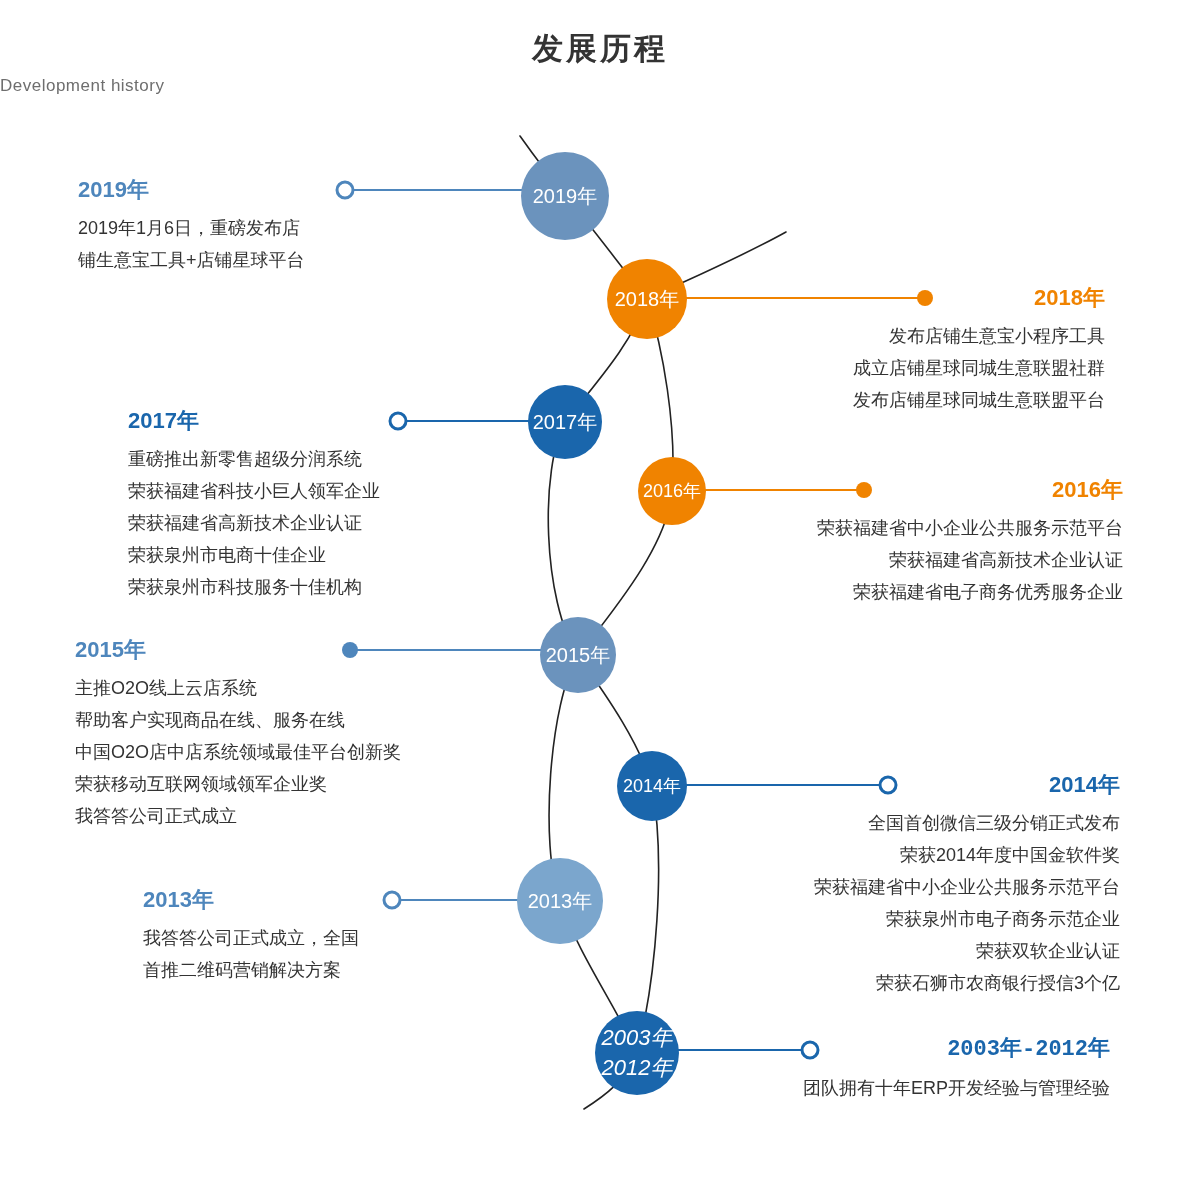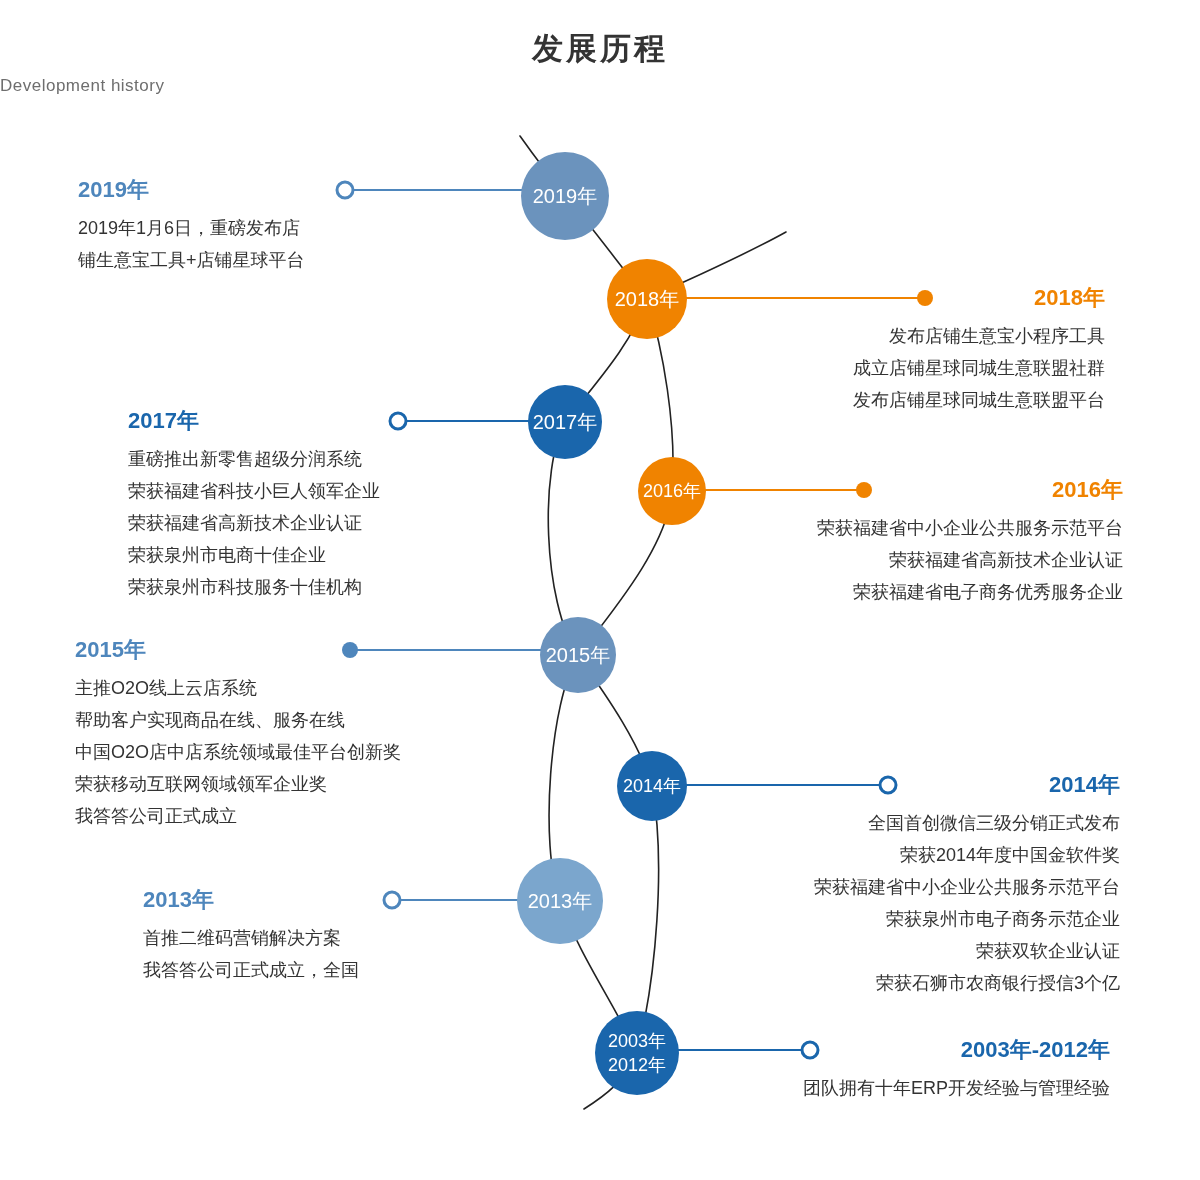--- a/index.html
+++ b/index.html
@@ -41,21 +41,21 @@
     border-radius: 50%;
     color: #ffffff;
     display: flex;
     align-items: center;
     justify-content: center;
     font-size: 20px;
     font-weight: 500;
     text-align: center;
   }
   .node.small { font-size: 18px; }
-  .node.two-line { flex-direction: column; line-height: 1.35; font-size: 18px; }
+  .node.two-line { flex-direction: column; line-height: 1.35; font-size: 22px; font-style: italic; }
   #n2019 { left: 521px; top: 152px; width: 88px; height: 88px; }
   #n2018 { left: 607px; top: 259px; width: 80px; height: 80px; }
   #n2017 { left: 528px; top: 385px; width: 74px; height: 74px; }
   #n2016 { left: 638px; top: 457px; width: 68px; height: 68px; }
   #n2015 { left: 540px; top: 617px; width: 76px; height: 76px; }
   #n2014 { left: 617px; top: 751px; width: 70px; height: 70px; }
   #n2013 { left: 517px; top: 858px; width: 86px; height: 86px; }
   #n2003 { left: 595px; top: 1011px; width: 84px; height: 84px; }
   .block {
     position: absolute;
@@ -214,22 +214,22 @@
     <div class="line">全国首创微信三级分销正式发布</div>
     <div class="line">荣获2014年度中国金软件奖</div>
     <div class="line">荣获福建省中小企业公共服务示范平台</div>
     <div class="line">荣获泉州市电子商务示范企业</div>
     <div class="line">荣获双软企业认证</div>
     <div class="line">荣获石狮市农商银行授信3个亿</div>
   </div>
 
   <div class="block left" id="b2013">
     <div class="year" style="color: rgb(78, 134, 188);">2013年</div>
+    <div class="line">我答答公司正式成立，全国</div>
     <div class="line">首推二维码营销解决方案</div>
-    <div class="line">我答答公司正式成立，全国</div>
   </div>
 
   <div class="block right" id="b2003">
-    <div class="year" style="color: rgb(26, 102, 172);">2003年-2012年</div>
+    <div class="year" style="color: rgb(26, 102, 172); font-family: Liberation Mono, monospace;">2003年-2012年</div>
     <div class="line">团队拥有十年ERP开发经验与管理经验</div>
   </div>
 
 </div>
 
 </body></html>

